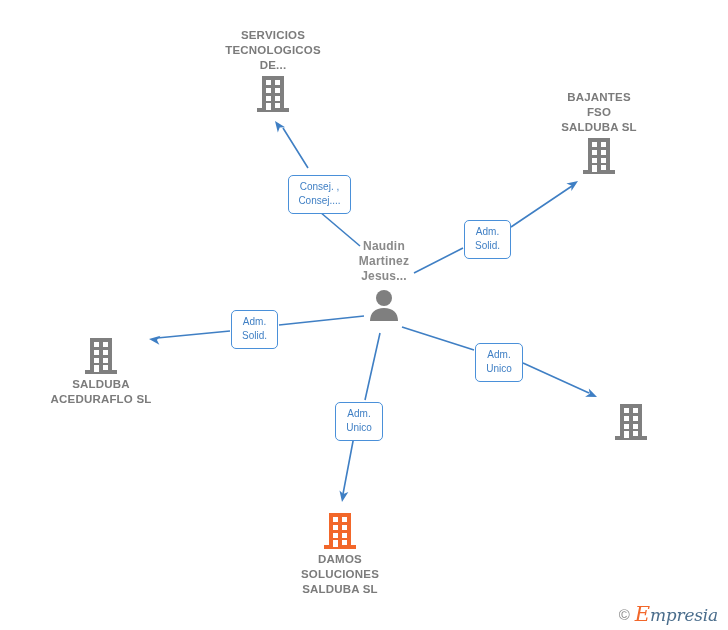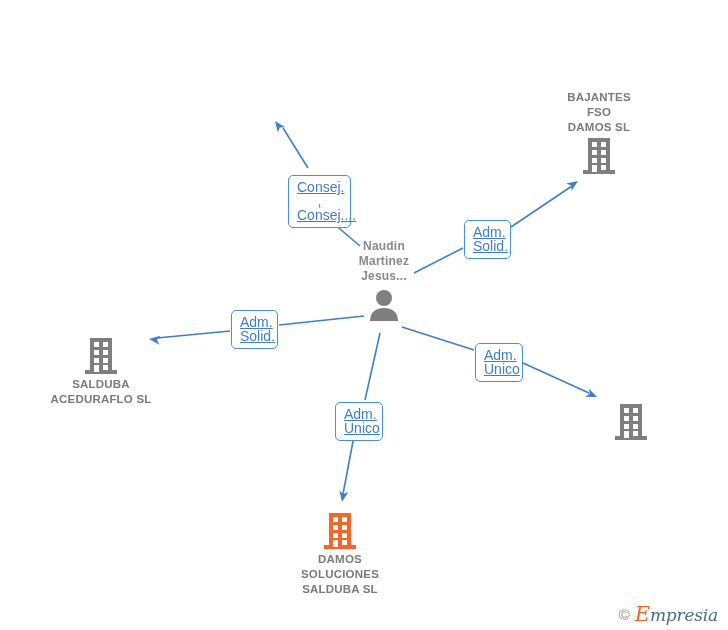--- a/index.html
+++ b/index.html
@@ -54,28 +54,27 @@
     align-items: center;
     justify-content: center;
   }
   .node-icon svg { display: block; }
   .edge-label {
     position: absolute;
     border: 1.3px solid #4a90d9;
     border-radius: 5px;
     background: #ffffff;
     color: #3f7fc4;
-    font-size: 14px;
+    font-size: 10px;
     line-height: 14px;
     padding: 4px 8px 5px 8px;
     text-align: center;
     white-space: pre-line;
     z-index: 8;
     box-sizing: border-box;
-    text-decoration: underline;
   }
   .watermark {
     position: absolute;
     right: 10px;
     bottom: 4px;
     display: flex;
     align-items: center;
     gap: 5px;
     z-index: 10;
   }
@@ -106,25 +105,48 @@
       <path d="M 414 273 L 463 248 M 511 227 L 572 186" stroke="#3f7fc4" stroke-width="1.6" fill="none"></path>
       <polygon points="0,0 -11,-4.5 -8,0 -11,4.5" fill="#3f7fc4" transform="translate(578,181) rotate(-34)"></polygon>
       <path d="M 364 316 L 279 325 M 230 331 L 157 338" stroke="#3f7fc4" stroke-width="1.6" fill="none"></path>
       <polygon points="0,0 -11,-4.5 -8,0 -11,4.5" fill="#3f7fc4" transform="translate(149,339) rotate(187)"></polygon>
       <path d="M 402 327 L 474 350 M 523 363 L 589 393" stroke="#3f7fc4" stroke-width="1.6" fill="none"></path>
       <polygon points="0,0 -11,-4.5 -8,0 -11,4.5" fill="#3f7fc4" transform="translate(597,397) rotate(24)"></polygon>
       <path d="M 380 333 L 365 400 M 354 436 L 343 494" stroke="#3f7fc4" stroke-width="1.6" fill="none"></path>
       <polygon points="0,0 -11,-4.5 -8,0 -11,4.5" fill="#3f7fc4" transform="translate(342,502) rotate(100)"></polygon>
     </svg>
 
+  <div class="node" id="node-servicios" style="left:273px; top:28px;">
+    <div class="node-label company">SERVICIOS
+TECNOLOGICOS
+DE...</div>
+    <div class="node-icon">
+      <svg width="36" height="40" viewBox="0 0 36 40">
+        <g fill="#7f7f7f">
+          <rect x="7" y="2" width="22" height="34"></rect>
+          <rect x="2" y="34" width="32" height="4"></rect>
+        </g>
+        <g fill="#ffffff">
+          <rect x="11" y="6" width="5" height="5"></rect>
+            <rect x="20" y="6" width="5" height="5"></rect>
+          <rect x="11" y="14" width="5" height="5"></rect>
+            <rect x="20" y="14" width="5" height="5"></rect>
+          <rect x="11" y="22" width="5" height="5"></rect>
+            <rect x="20" y="22" width="5" height="5"></rect>
+          <rect x="11" y="29" width="5" height="7"></rect>
+            <rect x="20" y="29" width="5" height="5"></rect>
+        </g>
+      </svg>
+    </div>
+  </div>
 
   <div class="node" id="node-bajantes" style="left:599px; top:90px;">
     <div class="node-label company">BAJANTES
 FSO
-DAMOS  SL</div>
+SALDUBA  SL</div>
     <div class="node-icon">
       <svg width="36" height="40" viewBox="0 0 36 40">
         <g fill="#7f7f7f">
           <rect x="7" y="2" width="22" height="34"></rect>
           <rect x="2" y="34" width="32" height="4"></rect>
         </g>
         <g fill="#ffffff">
           <rect x="11" y="6" width="5" height="5"></rect>
             <rect x="20" y="6" width="5" height="5"></rect>
           <rect x="11" y="14" width="5" height="5"></rect>

